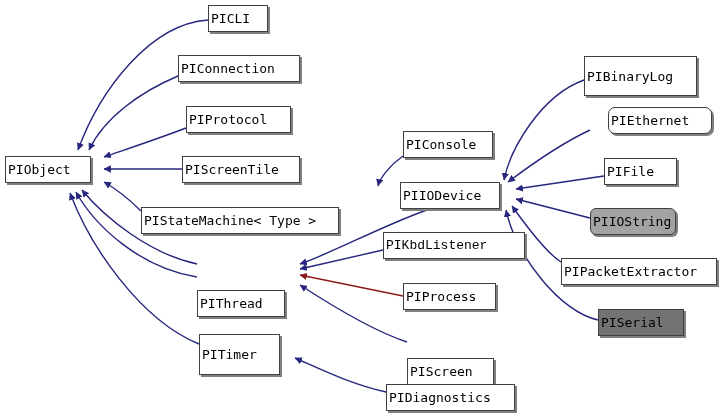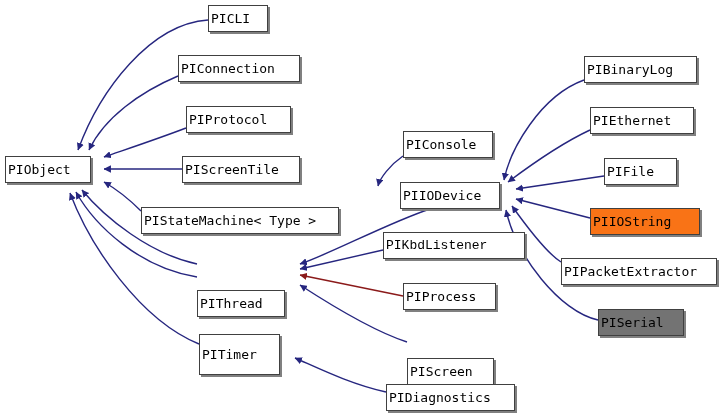--- a/index.html
+++ b/index.html
@@ -121,30 +121,30 @@
       </div>
       <div class="uml-node" style="left: 403px; top: 283px; width: 93px; height: 27px; background: rgb(255, 255, 255); border-color: rgb(64, 64, 64); box-shadow: rgb(128, 128, 128) 2px 2px 0px 0px;">
         <span class="uml-node-label">PIProcess</span>
       </div>
       <div class="uml-node" style="left: 407px; top: 334px; width: 87px; height: 27px; background: rgb(255, 255, 255); border-color: rgb(64, 64, 64); box-shadow: rgb(128, 128, 128) 2px 2px 0px 0px; margin-top: 24px;">
         <span class="uml-node-label">PIScreen</span>
       </div>
       <div class="uml-node" style="left: 386px; top: 384px; width: 129px; height: 27px; background: rgb(255, 255, 255); border-color: rgb(64, 64, 64); box-shadow: rgb(128, 128, 128) 2px 2px 0px 0px;">
         <span class="uml-node-label">PIDiagnostics</span>
       </div>
-      <div class="uml-node" style="left: 584px; top: 56px; width: 113px; height: 27px; background: rgb(255, 255, 255); border-color: rgb(64, 64, 64); box-shadow: rgb(128, 128, 128) 2px 2px 0px 0px;">
+      <div class="uml-node" style="left: 584px; top: 56px; width: 113px; height: 40px; background: rgb(255, 255, 255); border-color: rgb(64, 64, 64); box-shadow: rgb(128, 128, 128) 2px 2px 0px 0px;">
         <span class="uml-node-label">PIBinaryLog</span>
       </div>
-      <div class="uml-node" style="left: 590px; top: 107px; width: 104px; height: 27px; background: rgb(255, 255, 255); border-color: rgb(64, 64, 64); box-shadow: rgb(128, 128, 128) 2px 2px 0px 0px;">
+      <div class="uml-node" style="left: 608px; top: 107px; width: 104px; height: 27px; background: rgb(255, 255, 255); border-color: rgb(64, 64, 64); box-shadow: rgb(128, 128, 128) 2px 2px 0px 0px; border-radius: 7px;">
         <span class="uml-node-label">PIEthernet</span>
       </div>
       <div class="uml-node" style="left: 604px; top: 158px; width: 73px; height: 27px; background: rgb(255, 255, 255); border-color: rgb(64, 64, 64); box-shadow: rgb(128, 128, 128) 2px 2px 0px 0px;">
         <span class="uml-node-label">PIFile</span>
       </div>
-      <div class="uml-node" style="left: 590px; top: 208px; width: 110px; height: 27px; background: #f97316; border-color: rgb(64, 64, 64); box-shadow: rgb(128, 128, 128) 2px 2px 0px 0px;">
+      <div class="uml-node" style="left: 590px; top: 208px; width: 86px; height: 27px; background: #a3a3a3; border-color: rgb(64, 64, 64); box-shadow: rgb(128, 128, 128) 2px 2px 0px 0px; border-radius: 6px;">
         <span class="uml-node-label">PIIOString</span>
       </div>
       <div class="uml-node" style="left: 561px; top: 258px; width: 156px; height: 27px; background: rgb(255, 255, 255); border-color: rgb(64, 64, 64); box-shadow: rgb(128, 128, 128) 2px 2px 0px 0px;">
         <span class="uml-node-label">PIPacketExtractor</span>
       </div>
       <div class="uml-node" style="left: 598px; top: 309px; width: 86px; height: 27px; background: #737373; border-color: rgb(64, 64, 64); box-shadow: rgb(128, 128, 128) 2px 2px 0px 0px;">
         <span class="uml-node-label">PISerial</span>
       </div>
     </div>
 </div>

